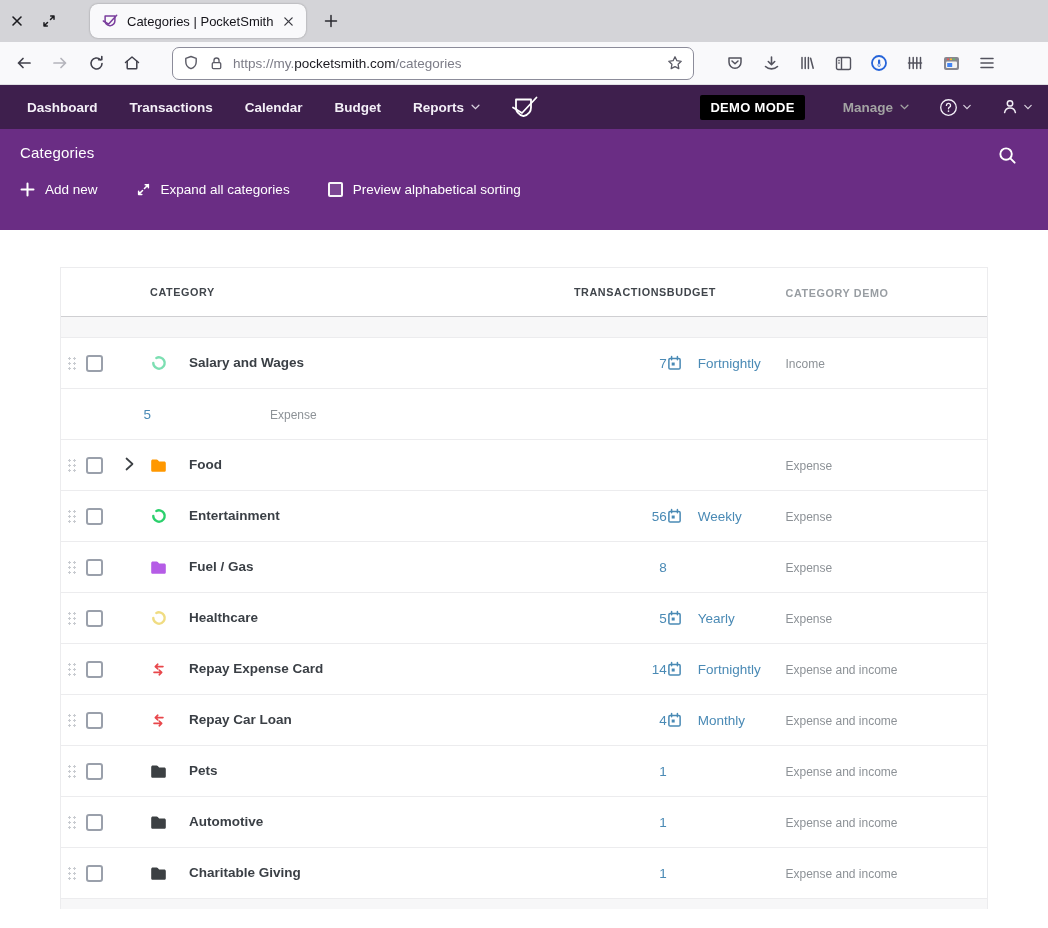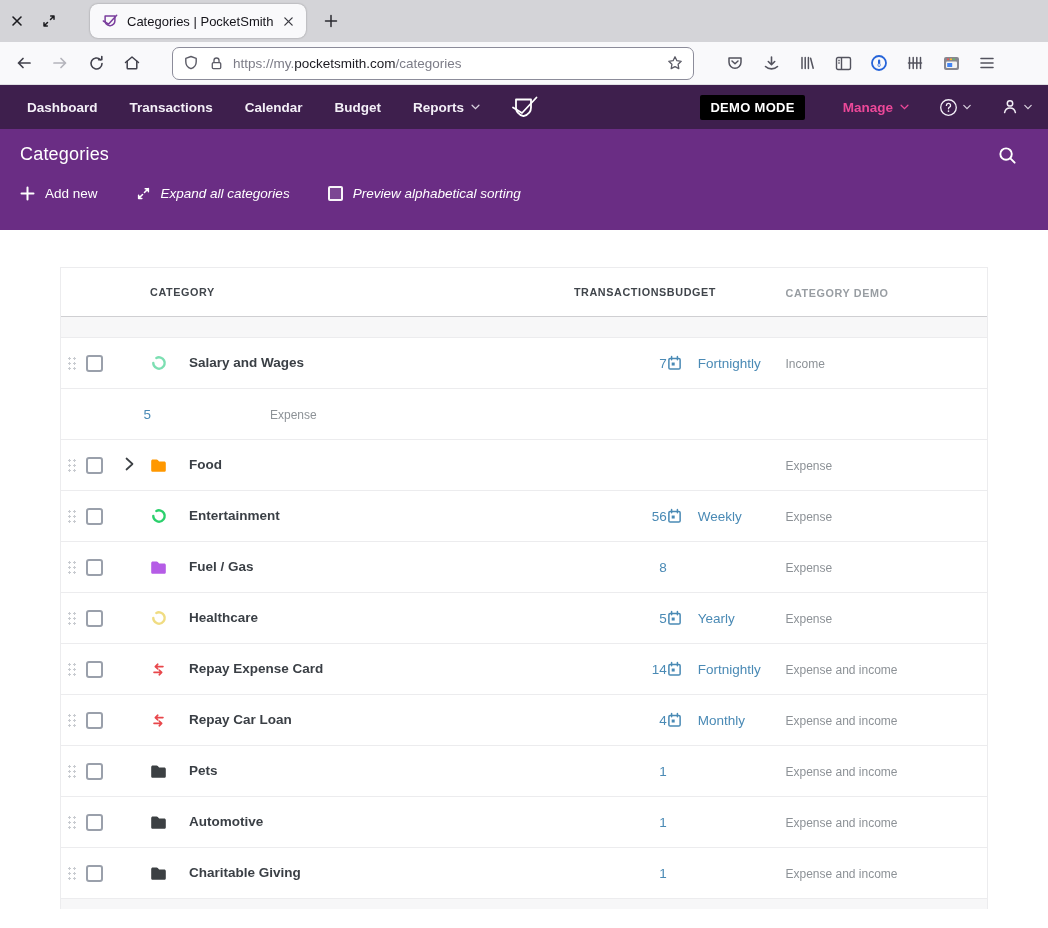--- a/index.html
+++ b/index.html
@@ -35,31 +35,31 @@
   .toolbar-right { display:flex; align-items:center; margin-left:22px; }
   .tb-icon { width:34px; height:32px; border-radius:4px; display:flex; align-items:center; justify-content:center; color:#53535e; margin-left:2px; }
 
   
   .app-nav { height:44px; background:#3e1f4d; display:flex; align-items:center; padding:0 16px 0 27px; position:relative; }
   .app-nav-item { color:#f3eff7; font-size:13.5px; font-weight:700; margin-right:32px; display:flex; align-items:center; cursor:pointer; white-space:nowrap; }
   .app-nav-item .chev-dn { margin-left:7px; opacity:.85; }
   .app-logo { position:absolute; left:50%; top:50%; transform:translate(-50%,-50%); }
   .nav-right { margin-left:auto; display:flex; align-items:center; }
   .demo-badge { background:#000000; color:#ffffff; font-size:13px; font-weight:700; padding:5px 10px; border-radius:2px; letter-spacing:.3px; }
-  .manage { color:#ec4899; font-size:13.5px; font-weight:700; margin-left:38px; display:flex; align-items:center; }
+  .manage { color:#a3a3a3; font-size:13.5px; font-weight:700; margin-left:38px; display:flex; align-items:center; }
   .nav-icon-btn { color:#f3eff7; margin-left:30px; display:flex; align-items:center; }
   .nav-icon-btn .chev-dn { margin-left:5px; opacity:.85; }
 
   
   .page-head { height:101px; background:#6a2d84; color:#ffffff; position:relative; padding:15px 20px 0 20px; }
-  .page-title { font-size:18px; font-weight:400; letter-spacing:.2px; }
+  .page-title { font-size:15px; font-weight:400; letter-spacing:.2px; }
   .head-search { position:absolute; right:28px; top:13px; width:26px; height:26px; display:flex; align-items:center; justify-content:center; color:#ffffff; }
   .head-actions { display:flex; align-items:center; margin-top:21px; }
   .head-action { display:flex; align-items:center; color:#ffffff; font-size:13.5px; cursor:pointer; }
-  .head-action + .head-action { margin-left:38px;font-style:italic; }
+  .head-action + .head-action { margin-left:38px; }
   .head-action .a-icon { margin-right:10px; display:flex; align-items:center; }
   .ph-checkbox { width:15px; height:15px; border:2px solid rgba(255,255,255,.95); border-radius:2px; background:rgba(255,255,255,.12); margin-right:10px; }
 
   
   .content { background:#ffffff; }
   .cat-card { width:928px; margin:37px 0 0 60px; border:1px solid #ececee; border-bottom:none; background:#fff; }
   .t-head { display:flex; height:49px; align-items:center; background:#fff; border-bottom:1px solid #cfcfd2; }
   .t-gap { height:21px; background:#f7f7f8; border-bottom:1px solid #ececee; }
   .t-foot { height:10px; background:#f7f7f8; }
   .col-main { width:517px; display:flex; align-items:flex-start; }

